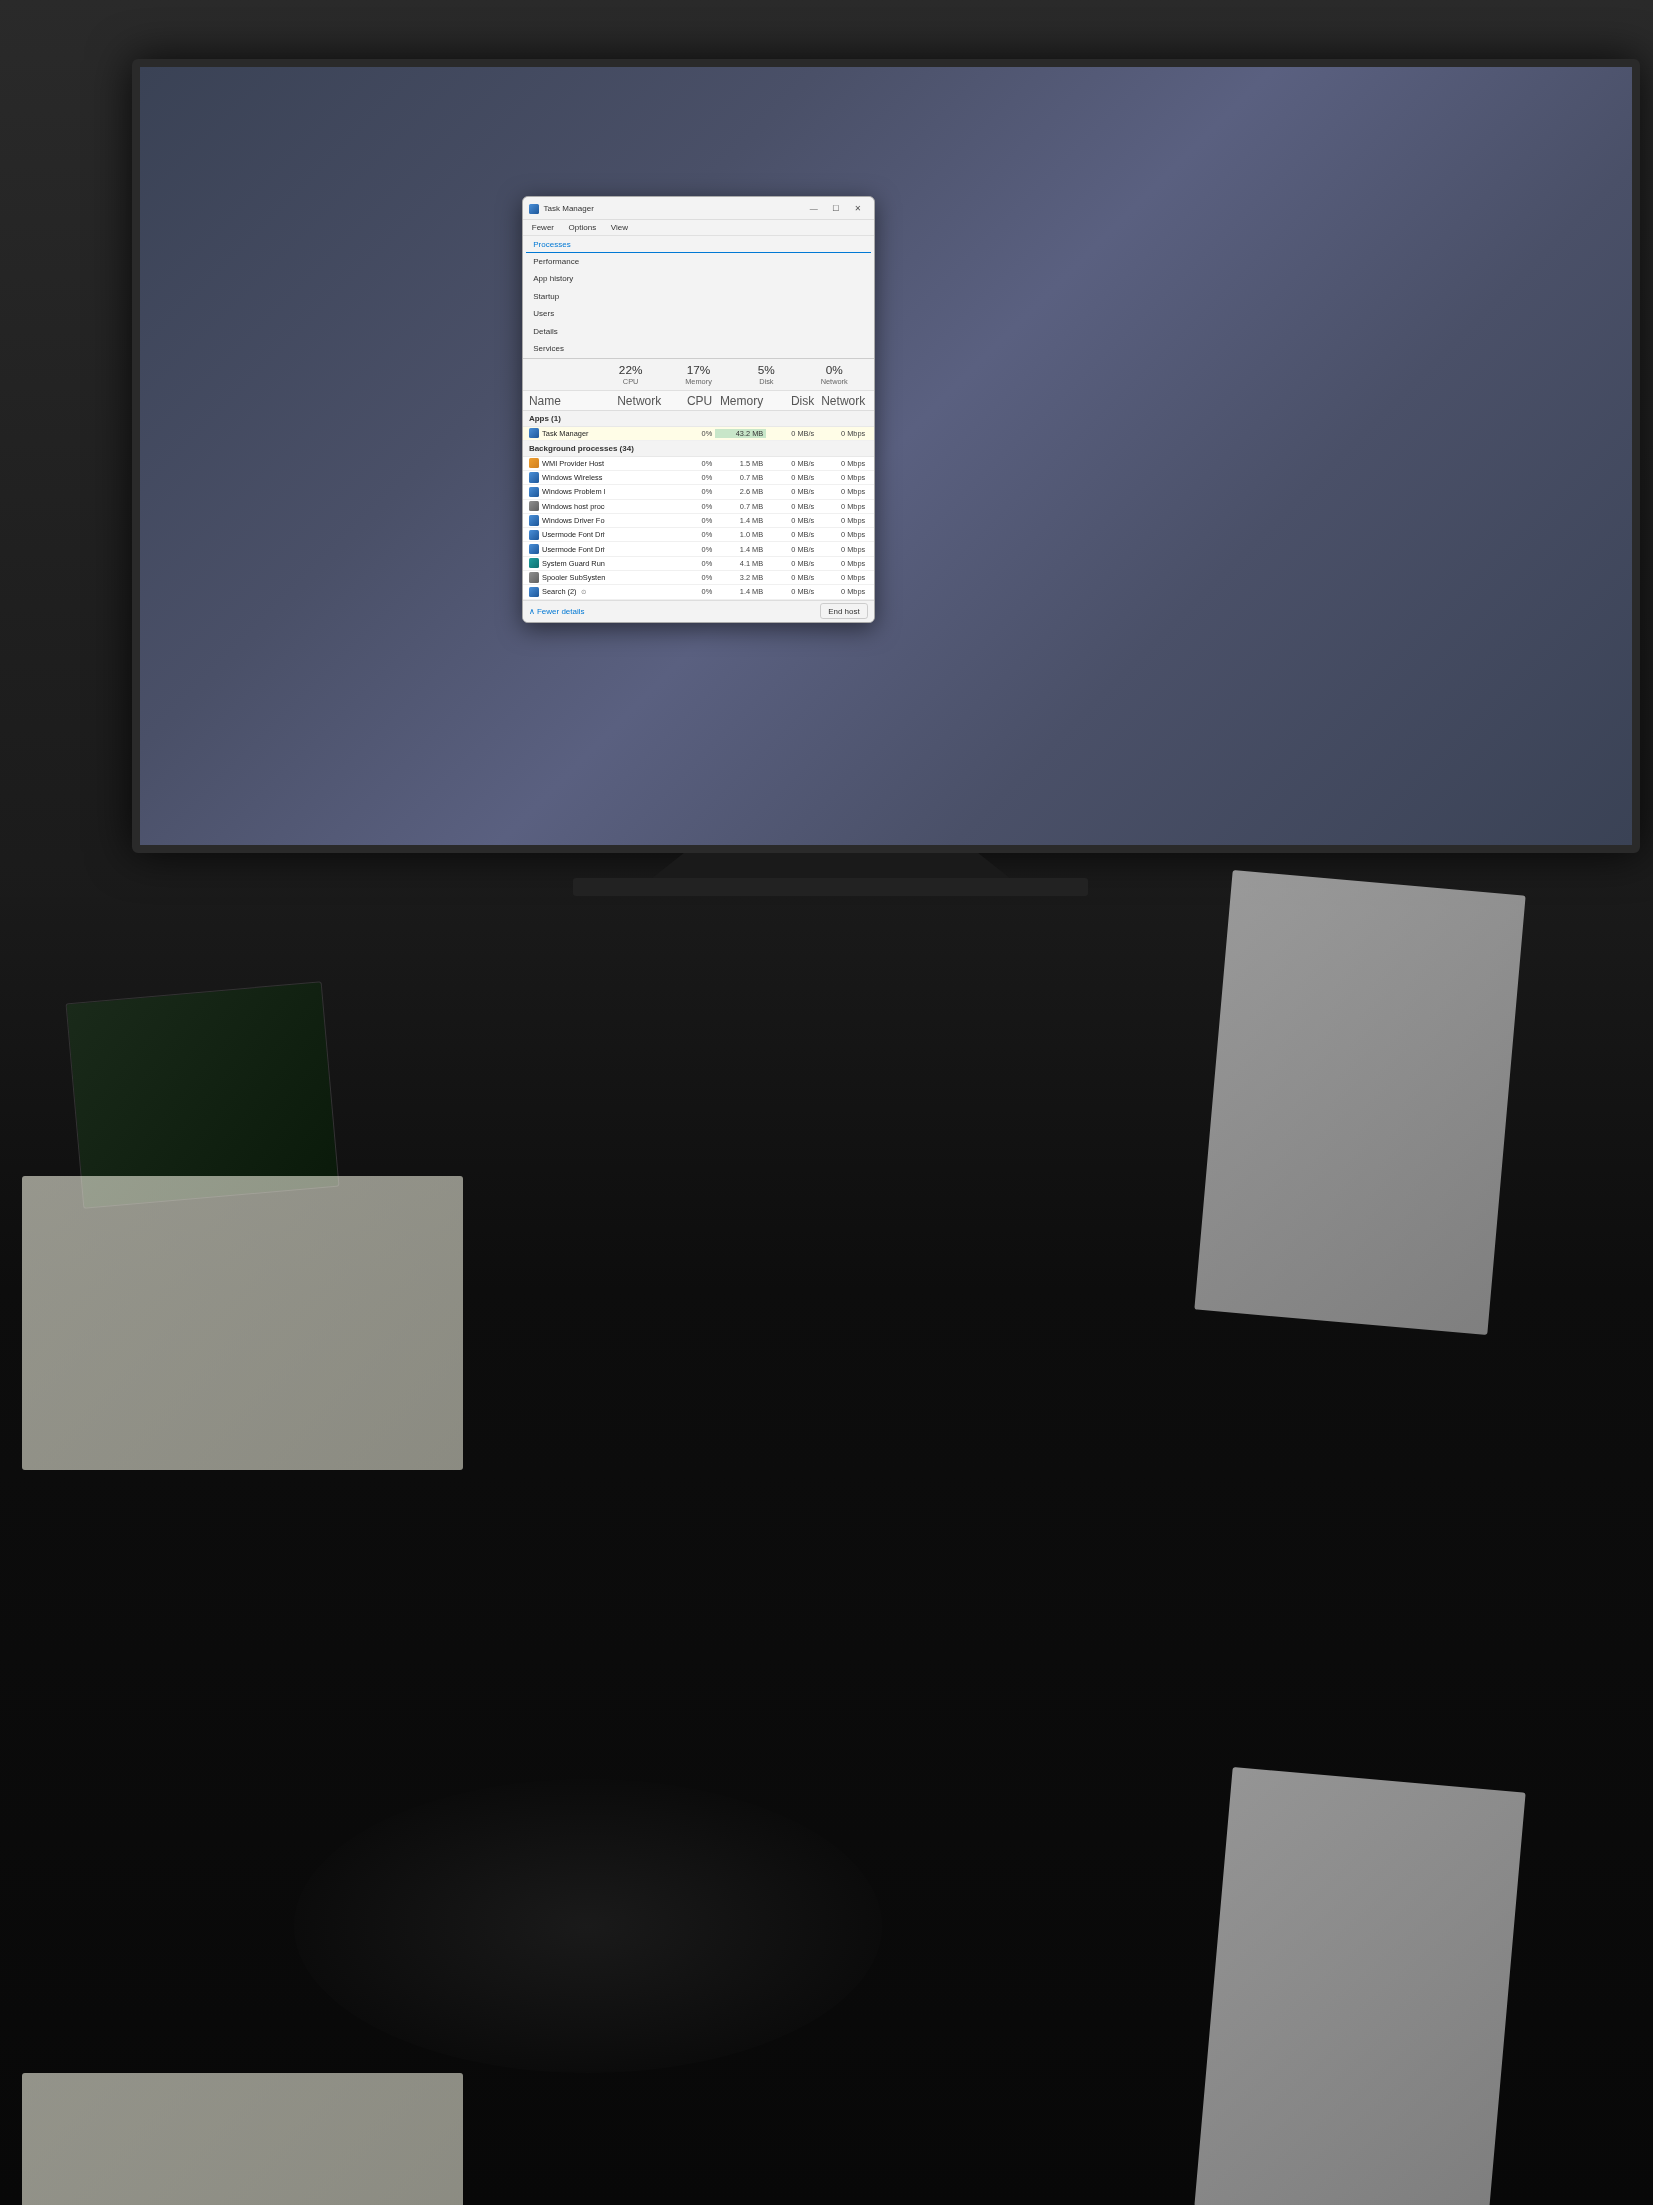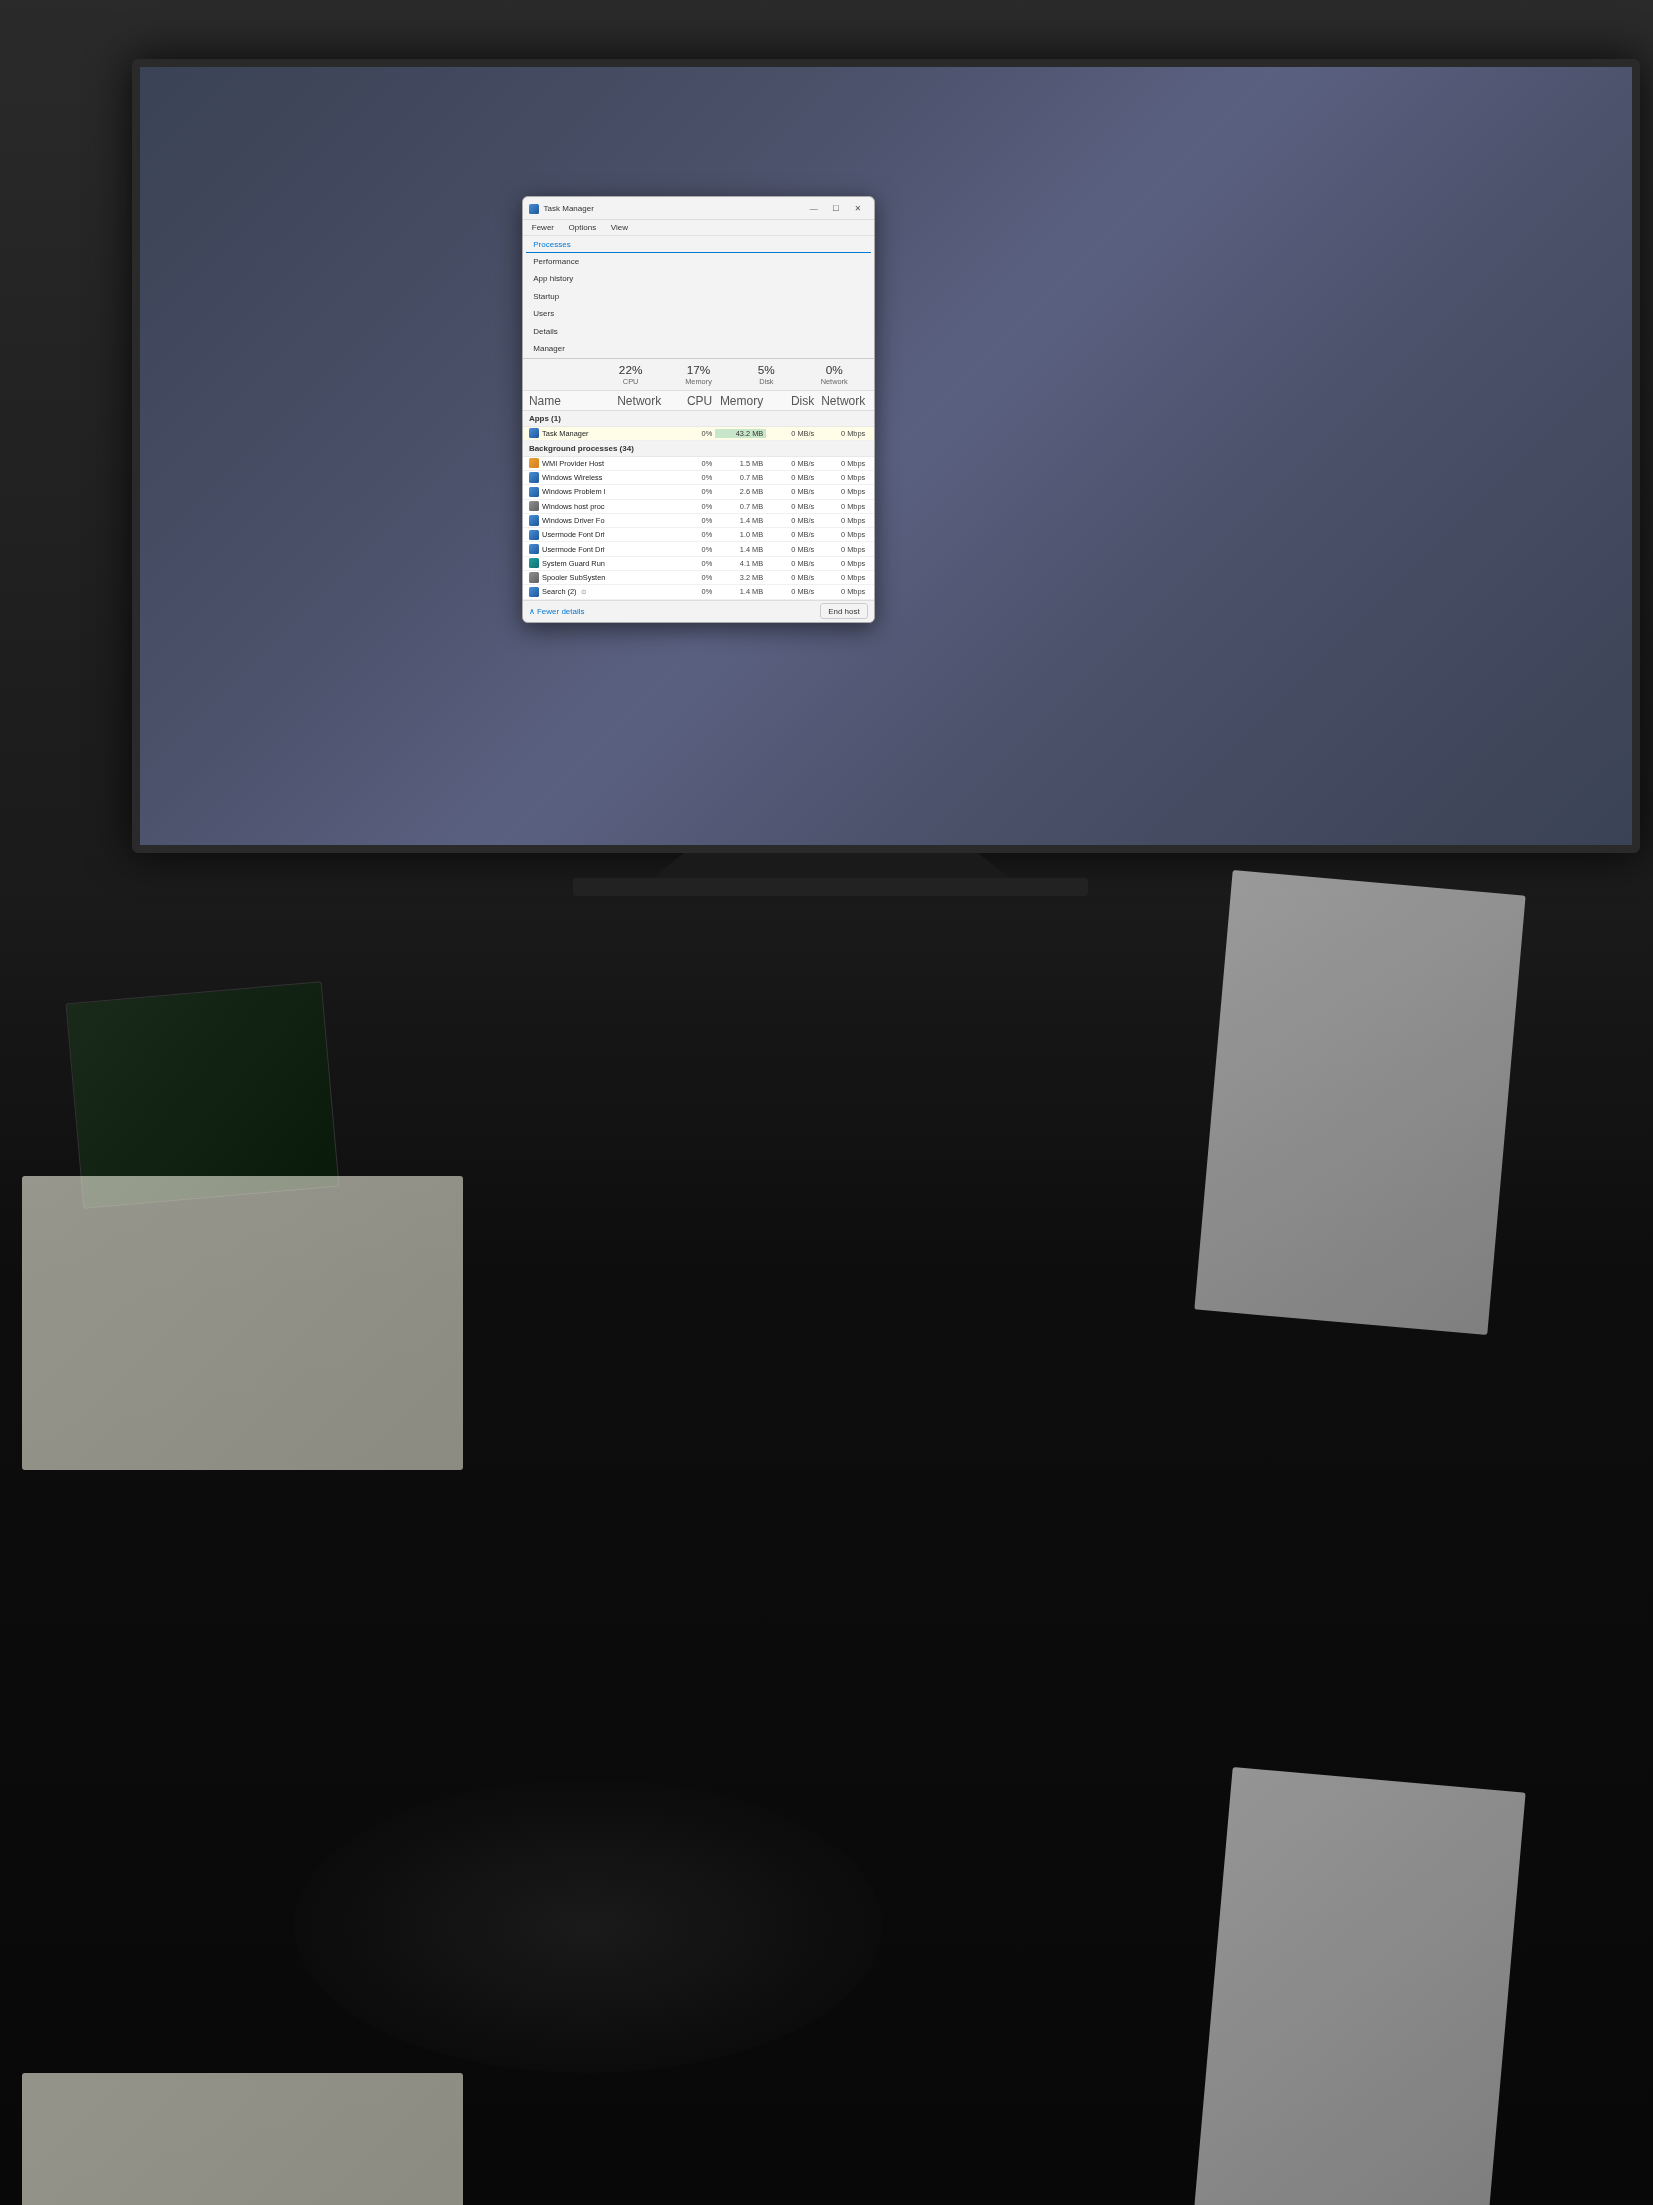--- a/index.html
+++ b/index.html
@@ -421,21 +421,21 @@
         <span class="tm-menu-item">View</span>
       </div>
 
       <div class="tm-tabs">
         <div class="tm-tab active">Processes</div>
         <div class="tm-tab">Performance</div>
         <div class="tm-tab">App history</div>
         <div class="tm-tab">Startup</div>
         <div class="tm-tab">Users</div>
         <div class="tm-tab">Details</div>
-        <div class="tm-tab">Manager</div>
+        <div class="tm-tab">Services</div>
       </div>
 
       <div class="tm-stats">
         <div></div>
         <div class="tm-stat-col">
           <div class="tm-stat-pct">22%</div>
           <div class="tm-stat-label">CPU</div>
         </div>
         <div class="tm-stat-col">
           <div class="tm-stat-pct">17%</div>

